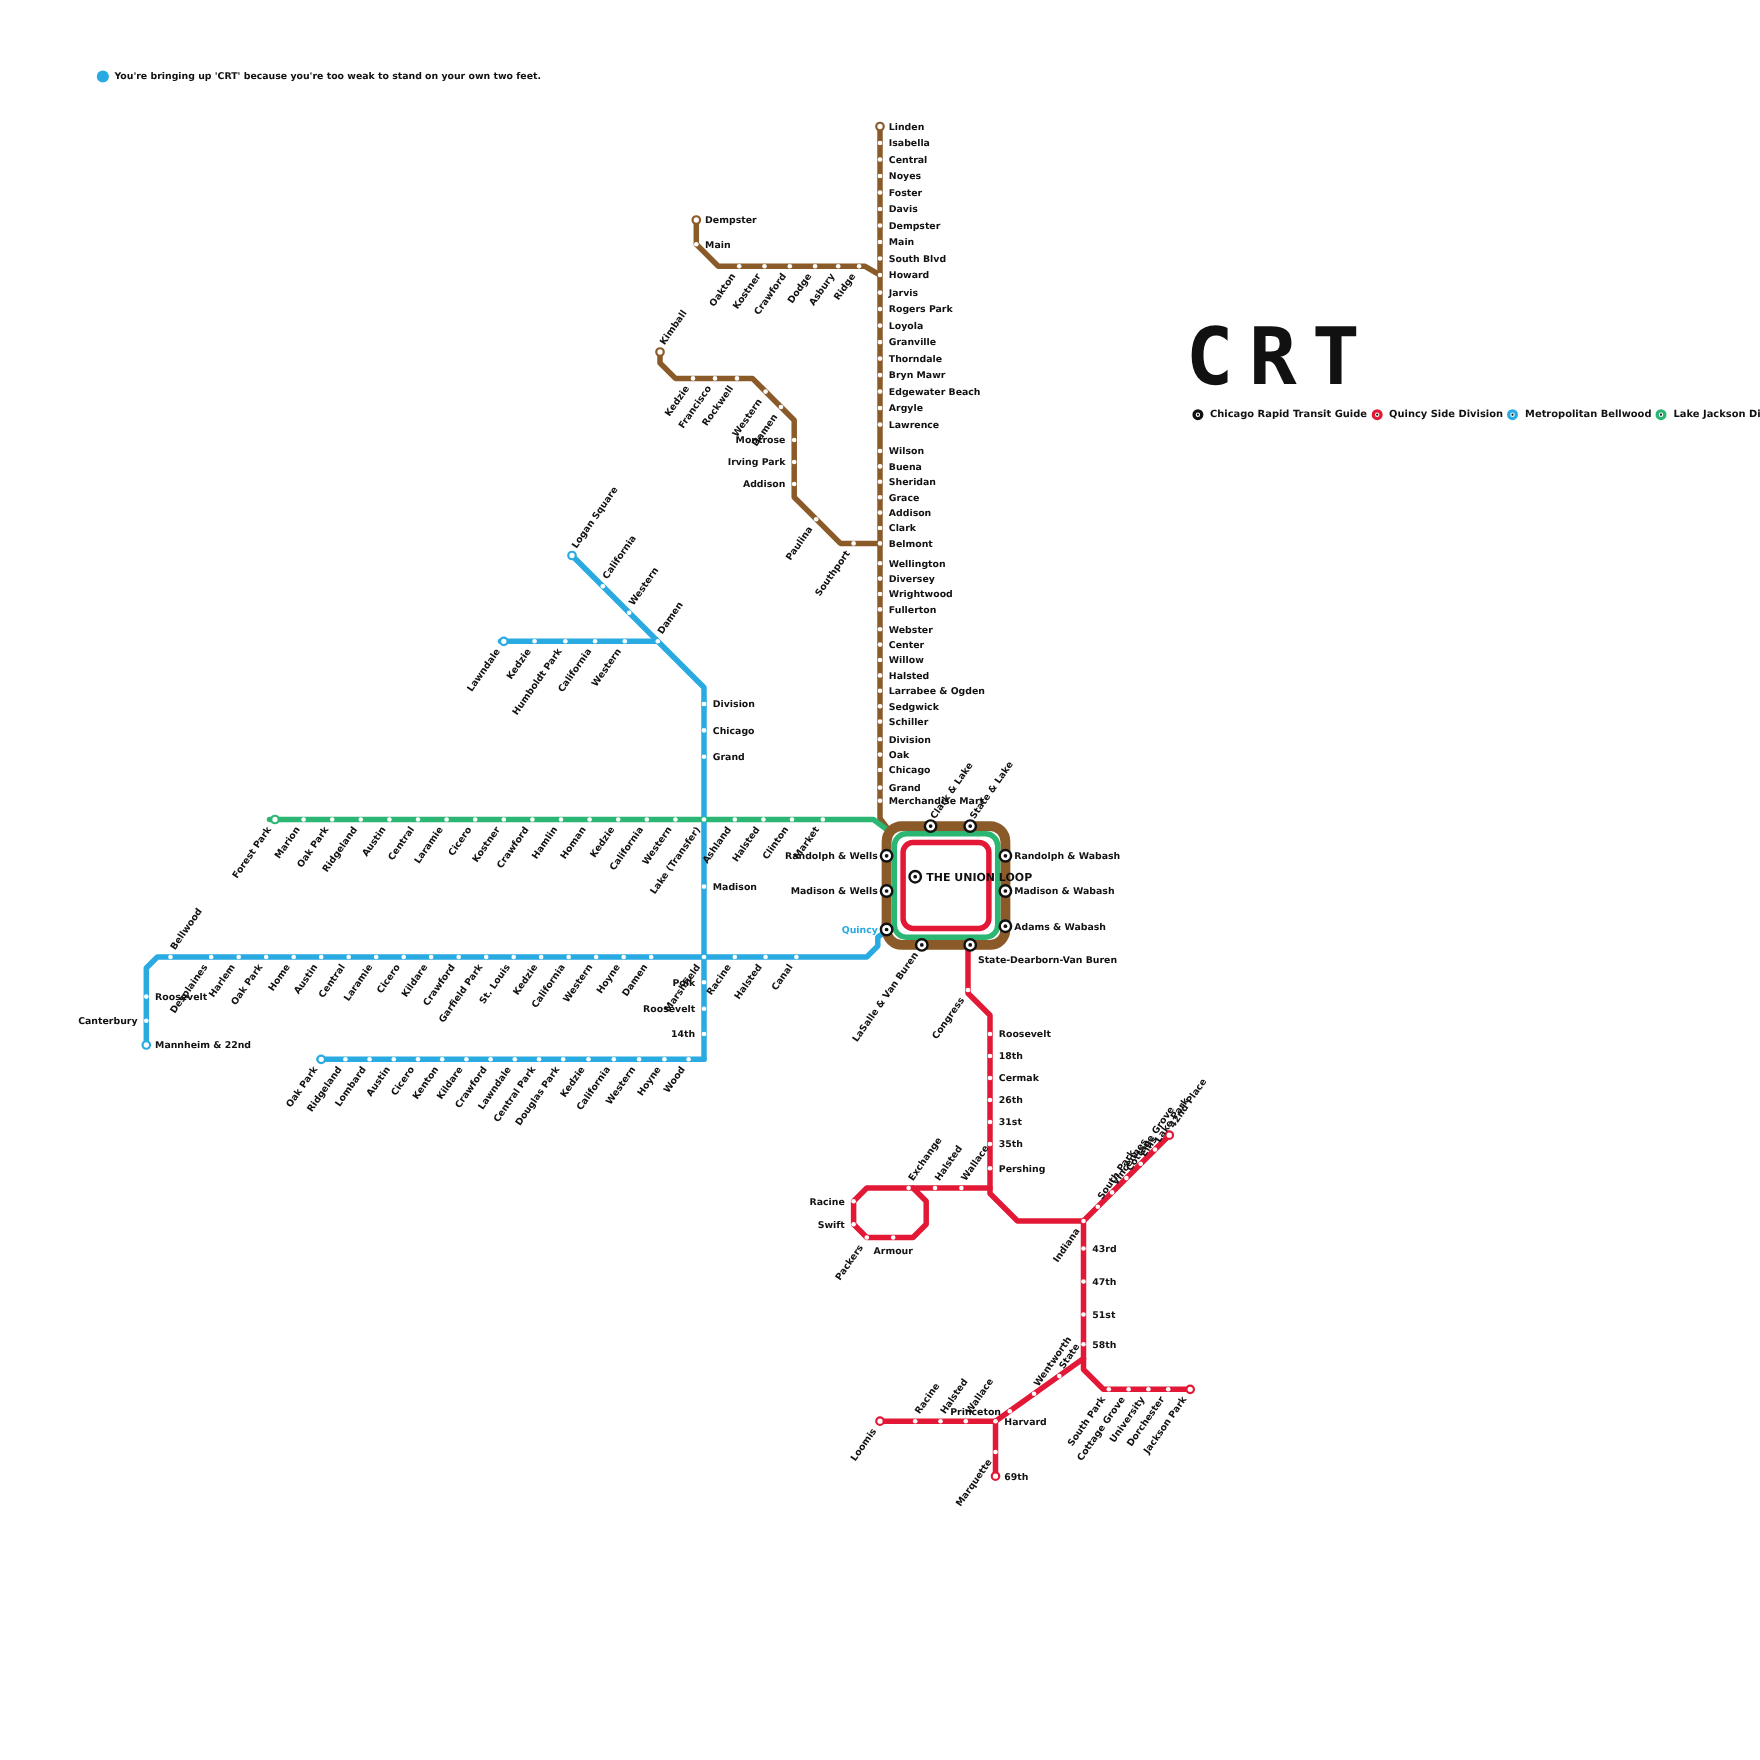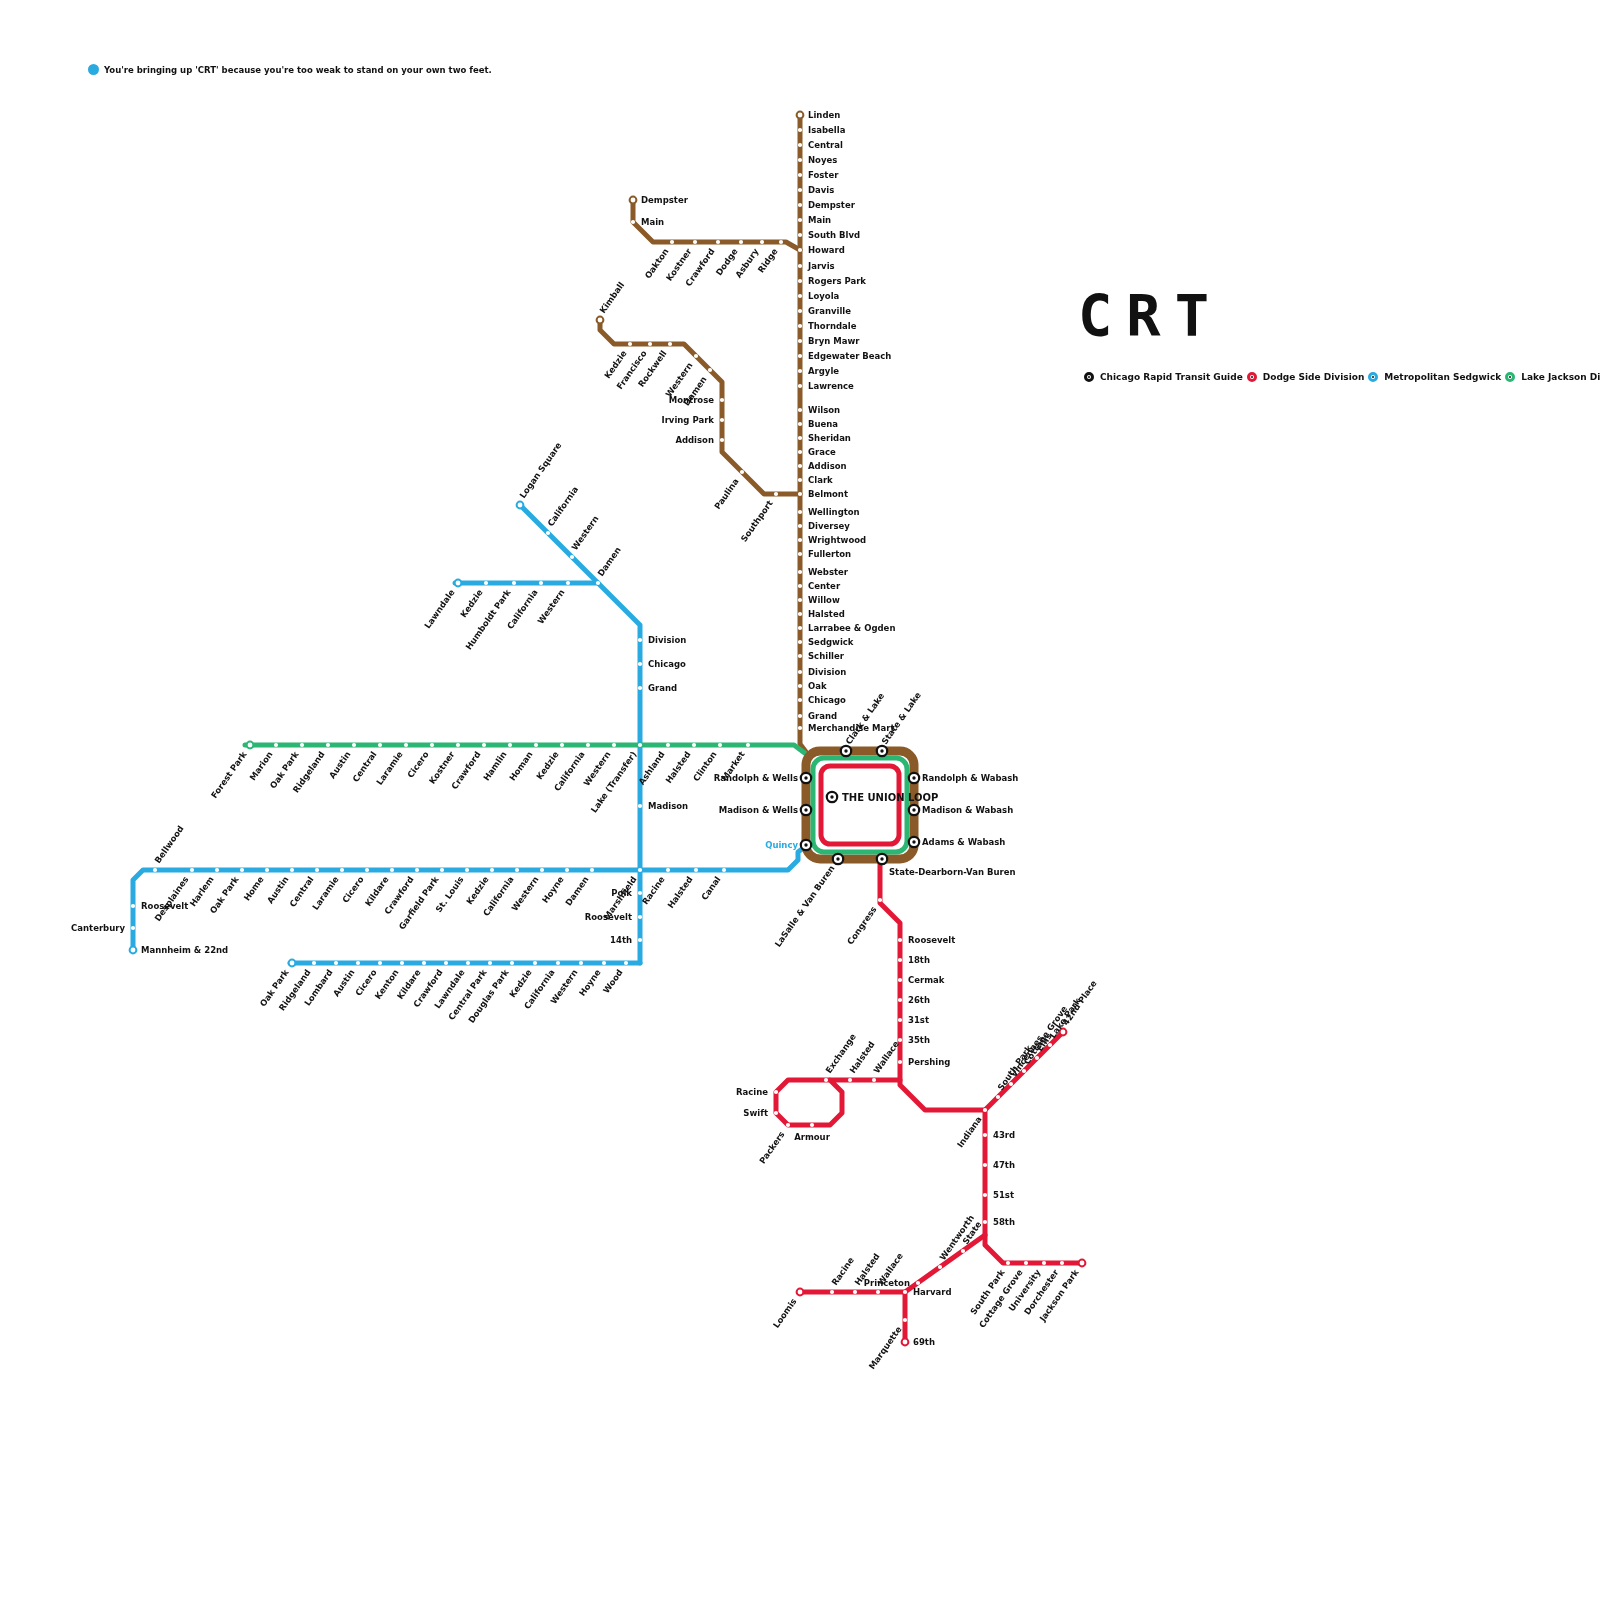--- a/index.html
+++ b/index.html
@@ -2,21 +2,21 @@
 <html><head>
 <meta charset="utf-8">
 <style>
   html,body{margin:0;padding:0;background:#fff;}
   body{width:1600px;height:1600px;position:relative;overflow:hidden;
        font-family:"DejaVu Sans",sans-serif;color:#121212;}
   .note{position:absolute;left:88px;top:64px;display:flex;align-items:flex-end;gap:5px;}
   .note-dot{width:11px;height:11px;border-radius:50%;background:#29abe2;flex:0 0 auto;}
   .note-text{font-size:8.5px;font-weight:bold;color:#111;}
   .brand{position:absolute;left:1078px;top:288px;}
-  .logo{font-family:"DejaVu Sans Mono",monospace;font-size:57px;font-weight:bold;
+  .logo{font-family:"DejaVu Sans Mono",monospace;font-size:72px;font-weight:bold;
         letter-spacing:14px;color:#111;line-height:1;text-align:right;}
   .legend{position:absolute;left:1084px;top:372px;display:flex;flex-direction:row;gap:4px;}
   .legend-row{display:flex;align-items:center;gap:6px;}
   .legend-dot{width:10px;height:10px;border-radius:50%;background:#fff;border:3px solid #000;
               box-sizing:border-box;position:relative;flex:0 0 auto;}
   .legend-dot::after{content:"";position:absolute;left:1px;top:1px;right:1px;bottom:1px;
               border-radius:50%;background:#111;}
   .legend-label{font-size:9px;font-weight:bold;color:#111;white-space:nowrap;}
   svg.map{position:absolute;left:0;top:0;}
 </style>
@@ -32,25 +32,25 @@
   <div class="logo">CRT</div>
 </div>
 
 <div class="legend">
   <div class="legend-row">
     <span class="legend-dot" style="border-color: rgb(17, 17, 17);"></span>
     <span class="legend-label">Chicago Rapid Transit Guide</span>
   </div>
   <div class="legend-row">
     <span class="legend-dot" style="border-color: rgb(226, 24, 54);"></span>
-    <span class="legend-label">Dodge Side Division</span>
+    <span class="legend-label">Quincy Side Division</span>
   </div>
   <div class="legend-row">
     <span class="legend-dot" style="border-color: rgb(41, 171, 226);"></span>
-    <span class="legend-label">Metropolitan Sedgwick</span>
+    <span class="legend-label">Metropolitan Bellwood</span>
   </div>
   <div class="legend-row">
     <span class="legend-dot" style="border-color: rgb(43, 182, 115);"></span>
     <span class="legend-label">Lake Jackson Division</span>
   </div>
   <div class="legend-row">
     <span class="legend-dot" style="border-color: rgb(138, 90, 40);"></span>
     <span class="legend-label">North Side Division</span>
   </div>
 </div>

